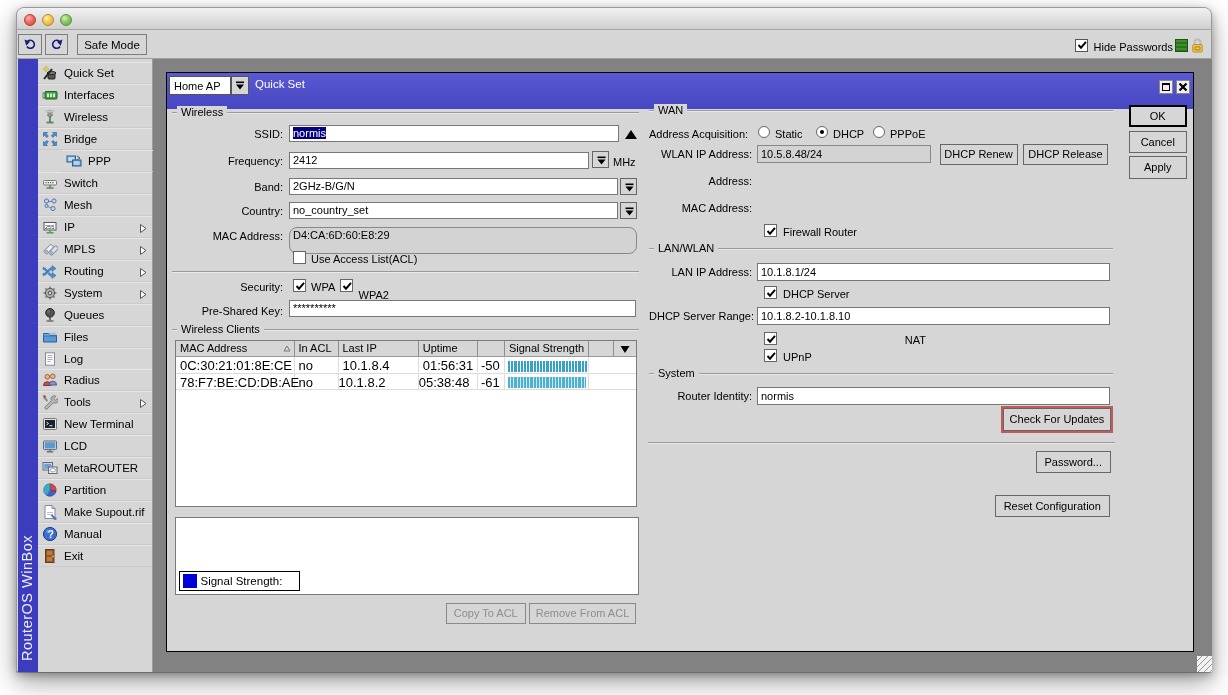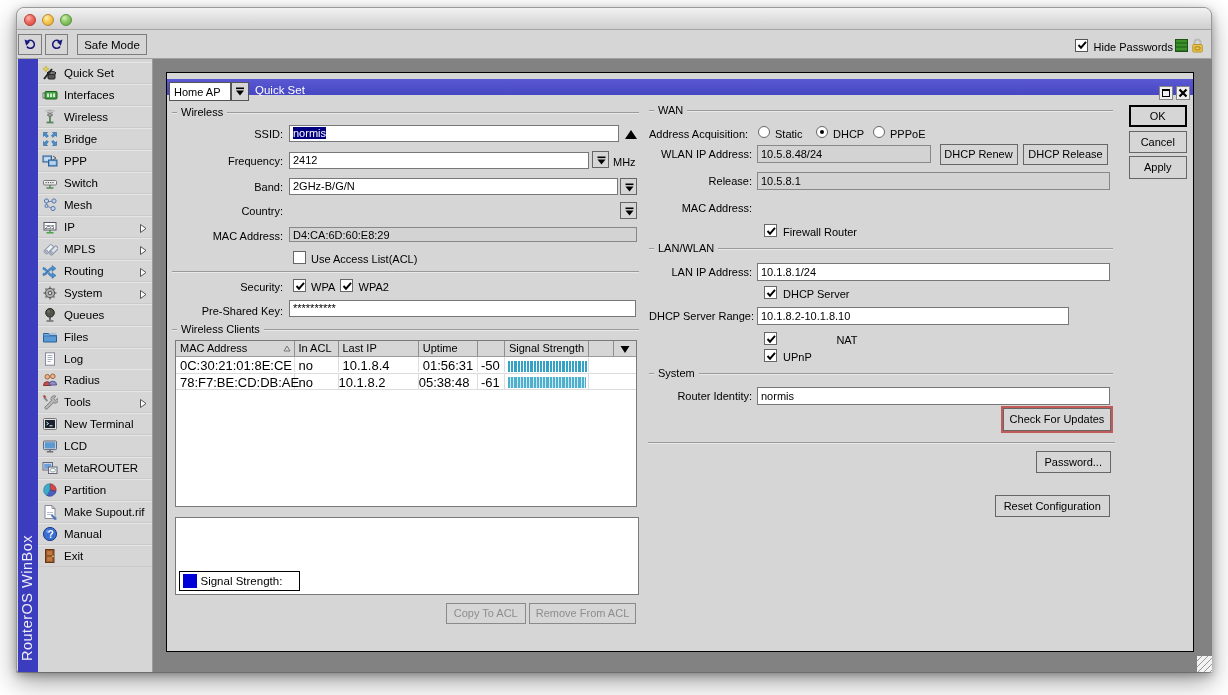--- a/index.html
+++ b/index.html
@@ -48,22 +48,22 @@
 .mi .arr { position:absolute; right:5px; top:7px; }
 
 
 #mainarea { position:absolute; left:136px; top:51px; width:1059px; height:613px; background:#828282; }
 #grip { position:absolute; right:0; bottom:0; width:15px; height:16px; background:#f2f2f2;
   background-image:repeating-linear-gradient(135deg, transparent 0 3.2px, #999 3.2px 4.2px); }
 
 
 #qs { position:absolute; left:166px; top:72px; width:1028px; height:580px;
   border:1px solid #000; background:#d6d6d6; }
-#qstitle { position:absolute; left:0; top:0; width:100%; height:16px;
-  background:linear-gradient(#5a58d2,#4747c3);margin-top:6px; }
+#qstitle { position:absolute; left:0; top:0; width:100%; height:36px;
+  background:linear-gradient(#5a58d2,#4747c3); }
 #qstitle .cap { position:absolute; left:88px; top:5px; color:#fff; font-size:11.5px; }
 #combo { position:absolute; left:2px; top:3px; width:62px; height:19px; background:#fff;
   border:1px solid #555; }
 #combo .t { position:absolute; left:4px; top:3px; font-size:11px; }
 #combobtn { position:absolute; left:64px; top:3px; width:18px; height:19px; background:#d6d6d6;
   border:1px solid #555; }
 .winbtn { position:absolute; top:7px; width:14px; height:14px; background:#f0f0f0; border:1px solid #888; }
 
 
 .lbl { position:absolute; font-size:11px; text-align:right; white-space:nowrap; }
@@ -159,21 +159,21 @@
         </div>
 <div class="mi" style="top:69px;">
           <svg class="ic" viewBox="0 0 16 16" fill="#4a90d0" stroke="#2a5f96" stroke-width="0.6">
             <path d="M1.5 5.5 V1.5 H5.5 L4.2 2.8 6.4 5 4.8 6.6 2.6 4.4 Z"></path>
             <path d="M10.5 1.5 h4 v4 L13.2 4.2 11 6.4 9.4 4.8 11.6 2.6 Z"></path>
             <path d="M1.5 10.5 v4 h4 L4.2 13.2 6.4 11 4.8 9.4 2.6 11.6 Z"></path>
             <path d="M14.5 10.5 v4 h-4 l1.3 -1.3 -2.2 -2.2 1.6 -1.6 2.2 2.2 Z"></path>
           </svg>
           <span class="tx">Bridge</span>
         </div>
-<div class="mi" style="top:91px;">
+<div class="mi" style="top:91px;margin-left:24px;">
           <svg class="ic" viewBox="0 0 16 16">
             <rect x="1" y="3" width="8.5" height="6" fill="#88b4e0" stroke="#2a5f96"></rect>
             <rect x="2.2" y="4.2" width="6" height="3.6" fill="#c8dcf0"></rect>
             <rect x="6.5" y="7" width="8.5" height="6" fill="#6aa0d4" stroke="#2a5f96"></rect>
             <rect x="7.7" y="8.2" width="6" height="3.6" fill="#b8d4ec"></rect>
             <path d="M11 3 l3 2 -3 2" fill="none" stroke="#555"></path>
           </svg>
           <span class="tx">PPP</span>
         </div>
 <div class="mi" style="top:113px;">
@@ -405,48 +405,49 @@
   <div class="lbl" style="left:20px;top:107.5px;width:96px;">Band:</div>
   <div class="fld" style="left:122px;top:104.5px;width:329px;height:17px;">2GHz-B/G/N</div>
   <div class="dd" style="left:452.5px;top:104.5px;">
         <svg width="11" height="10" viewBox="0 0 11 10">
           <rect x="1.5" y="0.5" width="8" height="1.6" fill="#000"></rect>
           <path d="M1.5 3.5 h8 L5.5 8.5 Z" fill="#000"></path>
         </svg>
       </div>
 
   <div class="lbl" style="left:20px;top:131.5px;width:96px;">Country:</div>
+  <div class="fld" style="left:122px;top:128.5px;width:329px;height:17px;">no_country_set</div>
   <div class="dd" style="left:452.5px;top:128.5px;">
         <svg width="11" height="10" viewBox="0 0 11 10">
           <rect x="1.5" y="0.5" width="8" height="1.6" fill="#000"></rect>
           <path d="M1.5 3.5 h8 L5.5 8.5 Z" fill="#000"></path>
         </svg>
       </div>
 
   <div class="lbl" style="left:20px;top:157px;width:96px;">MAC Address:</div>
-  <div class="fld fldd" style="left:122px;top:154px;width:348px;height:15px;">D4:CA:6D:60:E8:29</div>
+  <div class="fld fldd" style="left:122px;top:154px;width:348px;height:27px;border-radius:8px;">D4:CA:6D:60:E8:29</div>
 
   <div class="cb" style="left:125.5px;top:177.5px;"></div>
   <div class="lbl" style="left:144px;top:180px;width:150px;text-align:left;">Use Access List(ACL)</div>
 
   <div class="groove" style="left:5px;top:197.5px;width:467px;"></div>
 
   <div class="lbl" style="left:20px;top:208px;width:96px;">Security:</div>
   <div class="cb" style="left:125.5px;top:205.5px;">
         <svg width="13" height="13" viewBox="0 0 13 13">
           <path d="M2.5 6 L5 8.7 L10 2.8" stroke="#000" stroke-width="1.9" fill="none"></path>
         </svg>
       </div>
   <div class="lbl" style="left:144px;top:208px;width:40px;text-align:left;">WPA</div>
   <div class="cb" style="left:173px;top:205.5px;">
         <svg width="13" height="13" viewBox="0 0 13 13">
           <path d="M2.5 6 L5 8.7 L10 2.8" stroke="#000" stroke-width="1.9" fill="none"></path>
         </svg>
       </div>
-  <div class="lbl" style="left:191.5px;top:208px;width:50px;text-align:left;">WPA2</div>
+  <div class="lbl" style="left:191.5px;top:216px;width:50px;text-align:left;">WPA2</div>
 
   <div class="lbl" style="left:20px;top:232px;width:96px;">Pre-Shared Key:</div>
   <div class="fld" style="left:122px;top:226.5px;width:347px;height:17px;">**********</div>
 
   <div class="fsline" style="left:5px;top:255.5px;width:467px;"></div>
   <div class="fslbl" style="left:10px;top:249.5px;">Wireless Clients</div>
 
   <div id="wctable">
     <div class="th" style="left:0;width:118.5px;">MAC Address <svg width="8" height="7" viewBox="0 0 8 7" style="position:absolute;right:3px;top:4px;">
             <path d="M4 1 L7 6 H1 Z" fill="#d6d6d6" stroke="#777"></path>
@@ -502,22 +503,21 @@
   <div class="radio sel" style="left:649px;top:53px;"></div>
   <div class="lbl" style="left:666px;top:55px;width:40px;text-align:left;">DHCP</div>
   <div class="radio" style="left:706px;top:53px;"></div>
   <div class="lbl" style="left:723px;top:55px;width:44px;text-align:left;">PPPoE</div>
 
   <div class="lbl" style="left:482px;top:75px;width:103px;">WLAN IP Address:</div>
   <div class="fld fldd" style="left:590px;top:71.5px;width:174px;height:18px;line-height:16px;">10.5.8.48/24</div>
   <div class="btn" style="left:772.5px;top:70.5px;width:78px;height:21.5px;">DHCP Renew</div>
   <div class="btn" style="left:856px;top:70.5px;width:85px;height:21.5px;">DHCP Release</div>
 
-  <div class="lbl" style="left:482px;top:102px;width:103px;">Release:</div>
-  <div class="fld fldd" style="left:590px;top:98.5px;width:353px;height:18px;line-height:16px;">10.5.8.1</div>
+  <div class="lbl" style="left:482px;top:102px;width:103px;">Address:</div>
 
   <div class="lbl" style="left:482px;top:129px;width:103px;">MAC Address:</div>
 
   <div class="cb" style="left:597px;top:150.5px;">
         <svg width="13" height="13" viewBox="0 0 13 13">
           <path d="M2.5 6 L5 8.7 L10 2.8" stroke="#000" stroke-width="1.9" fill="none"></path>
         </svg>
       </div>
   <div class="lbl" style="left:616px;top:153px;width:120px;text-align:left;">Firewall Router</div>
 
@@ -528,28 +528,28 @@
   <div class="fld" style="left:590px;top:189.5px;width:353px;height:18px;line-height:16px;">10.1.8.1/24</div>
 
   <div class="cb" style="left:597px;top:212.5px;">
         <svg width="13" height="13" viewBox="0 0 13 13">
           <path d="M2.5 6 L5 8.7 L10 2.8" stroke="#000" stroke-width="1.9" fill="none"></path>
         </svg>
       </div>
   <div class="lbl" style="left:616px;top:215px;width:120px;text-align:left;">DHCP Server</div>
 
   <div class="lbl" style="left:482px;top:236.5px;width:103px;">DHCP Server Range:</div>
-  <div class="fld" style="left:590px;top:233.5px;width:312px;height:18px;line-height:16px;">10.1.8.2-10.1.8.10</div>
+  <div class="fld" style="left:590px;top:233.5px;width:353px;height:18px;line-height:16px;">10.1.8.2-10.1.8.10</div>
 
   <div class="cb" style="left:597px;top:258.5px;">
         <svg width="13" height="13" viewBox="0 0 13 13">
           <path d="M2.5 6 L5 8.7 L10 2.8" stroke="#000" stroke-width="1.9" fill="none"></path>
         </svg>
       </div>
-  <div class="lbl" style="left:620px;top:261px;width:120px;text-align:center;">NAT</div>
+  <div class="lbl" style="left:639px;top:261px;width:120px;text-align:right;">NAT</div>
 
   <div class="cb" style="left:597px;top:275.5px;">
         <svg width="13" height="13" viewBox="0 0 13 13">
           <path d="M2.5 6 L5 8.7 L10 2.8" stroke="#000" stroke-width="1.9" fill="none"></path>
         </svg>
       </div>
   <div class="lbl" style="left:616px;top:278px;width:120px;text-align:left;">UPnP</div>
 
   <div class="fsline" style="left:482px;top:299.5px;width:464px;"></div>
   <div class="fslbl" style="left:487px;top:293.5px;">System</div>

